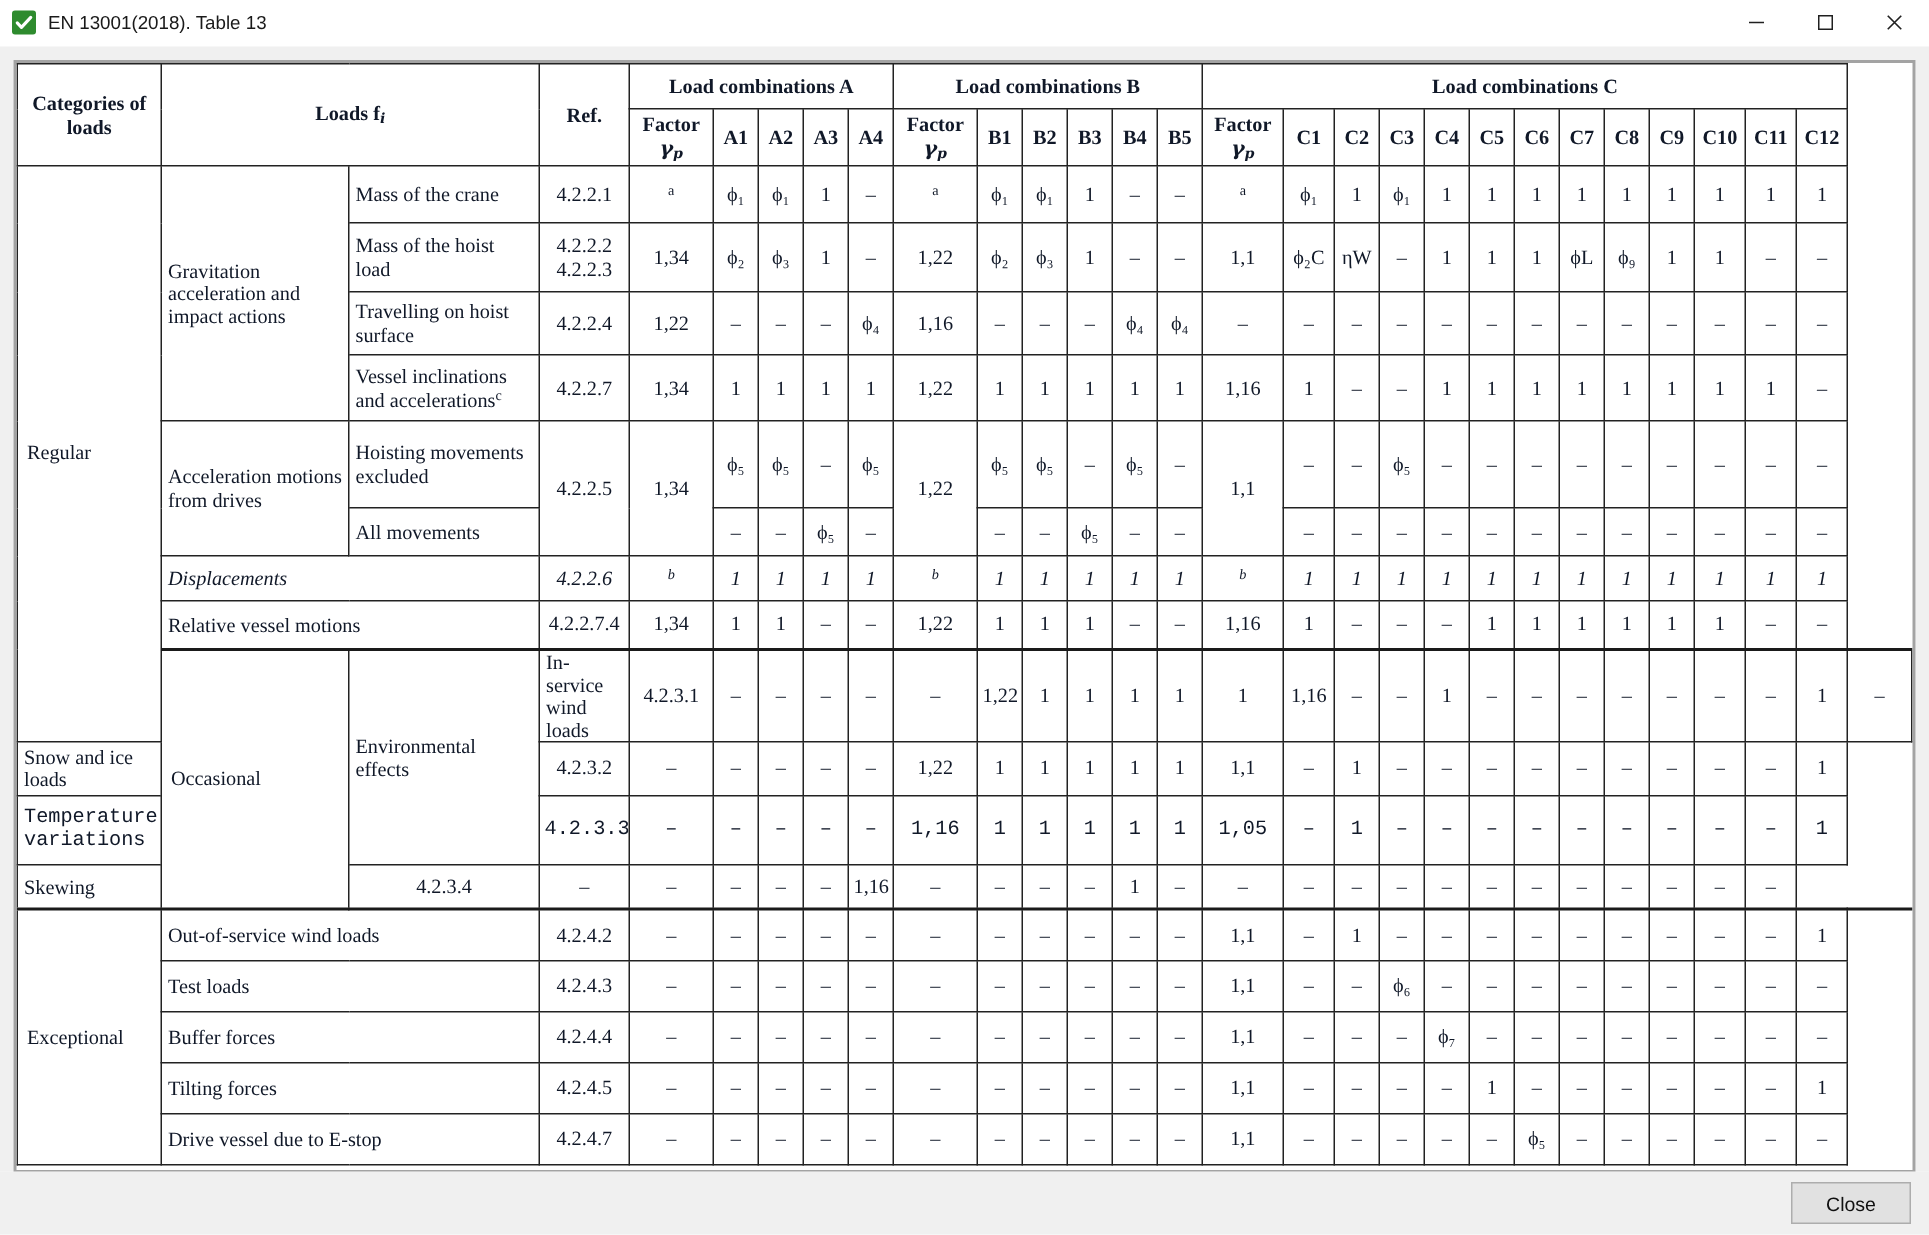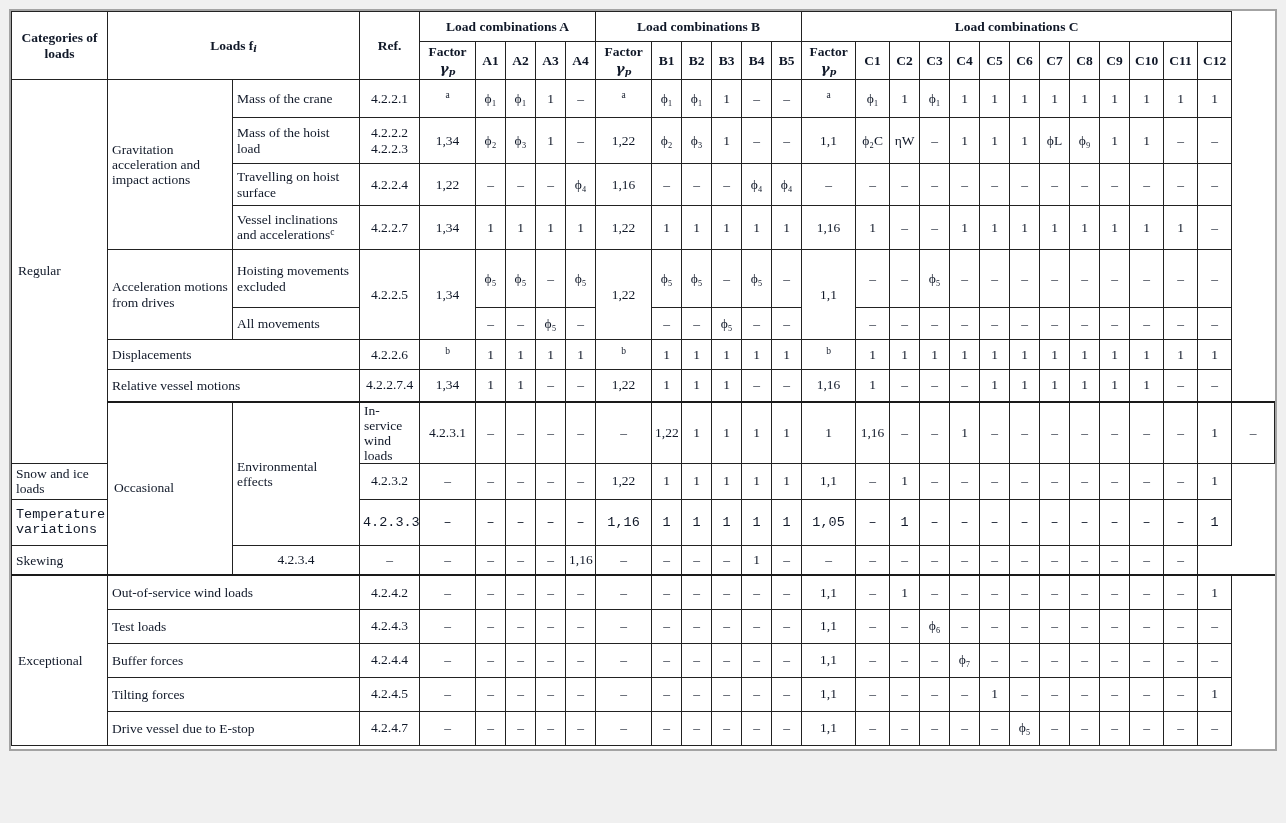--- a/index.html
+++ b/index.html
@@ -74,20 +74,47 @@
     width:78px;height:26px;background:#e1e1e1;border:1px solid #adadad;
     font-size:13px;color:#101010;font-family:"Liberation Sans",sans-serif;
     display:flex;align-items:center;justify-content:center;cursor:default;
   }
 </style>
 </head>
 <body>
 
 <div id="window">
 
+  <div id="titlebar">
+    <div id="title-left">
+      <span class="tb-check">
+        <svg width="12" height="12" viewBox="0 0 12 12">
+            <path d="M1.5 6.3 L4.3 9.2 L10.5 2.6" stroke="#ffffff" stroke-width="2.1" fill="none" stroke-linecap="round" stroke-linejoin="round"></path>
+          </svg>
+      </span>
+      <span id="title-text">EN 13001(2018). Table 13</span>
+    </div>
+    <div id="win-buttons">
+      <div class="win-btn">
+        <svg width="12" height="12" viewBox="0 0 12 12">
+            <path d="M1 6 H11" stroke="#202020" stroke-width="1"></path>
+          </svg>
+      </div>
+      <div class="win-btn">
+        <svg width="12" height="12" viewBox="0 0 12 12">
+            <rect x="1.5" y="1.5" width="9" height="9" stroke="#202020" stroke-width="1" fill="none"></rect>
+          </svg>
+      </div>
+      <div class="win-btn">
+        <svg width="12" height="12" viewBox="0 0 12 12">
+            <path d="M1.5 1.5 L10.5 10.5 M10.5 1.5 L1.5 10.5" stroke="#202020" stroke-width="1.1"></path>
+          </svg>
+      </div>
+    </div>
+  </div>
 
   <div id="content">
     <div id="table-wrap">
       <table>
         <colgroup>
           <col style="width:96px">
             <col style="width:125px">
             <col style="width:127px">
             <col style="width:60px">
           <col style="width:56px">
@@ -312,21 +339,21 @@
               <td class="val ctr">–</td>
               <td class="val ctr">–</td>
               <td class="val ctr">–</td>
               <td class="val ctr">–</td>
               <td class="val ctr">–</td>
               <td class="val ctr">–</td>
               <td class="val ctr">–</td>
               <td class="val ctr">–</td>
               <td class="val ctr">–</td>
             </tr>
-            <tr style="height: 30px;">
+            <tr style="height: 30px; font-style: italic;">
               <td class="lbl" colspan="2">Displacements</td>
               <td class="ctr">4.2.2.6</td>
               <td class="val ctr"><sup class="fnote">b</sup></td>
               <td class="val ctr">1</td>
               <td class="val ctr">1</td>
               <td class="val ctr">1</td>
               <td class="val ctr">1</td>
               <td class="val ctr"><sup class="fnote">b</sup></td>
               <td class="val ctr">1</td>
               <td class="val ctr">1</td>
@@ -628,14 +655,17 @@
               <td class="val ctr">–</td>
               <td class="val ctr">–</td>
               <td class="val ctr">–</td>
               <td class="val ctr">–</td>
             </tr>
           </tbody>
       </table>
     </div>
   </div>
 
+  <div id="footer">
+    <div id="close-button">Close</div>
+  </div>
 
 </div>
 
 </body></html>

